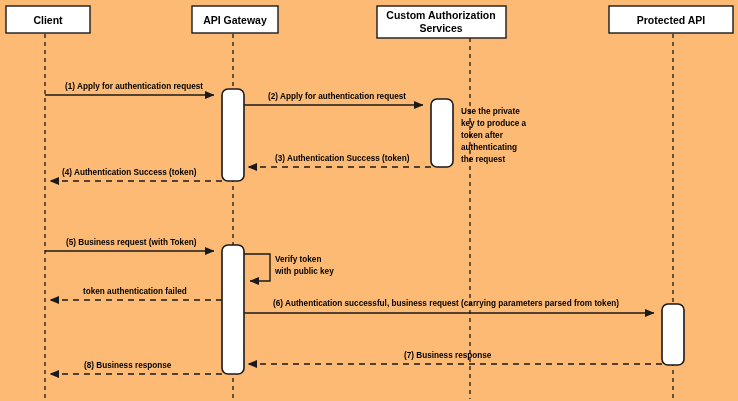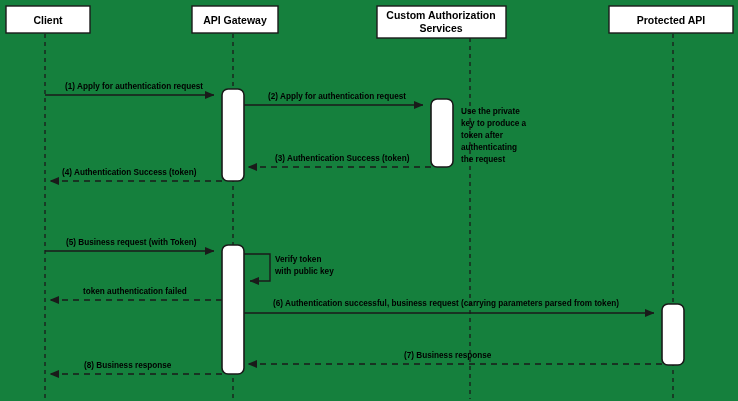--- a/index.html
+++ b/index.html
@@ -4,21 +4,21 @@
 <style>
   html, body {
     margin: 0;
     padding: 0;
     background: #ffffff;
   }
   #canvas {
     position: relative;
     width: 738px;
     height: 401px;
-    background: #15803d;
+    background: #fdba74;
     font-family: "Liberation Sans", sans-serif;
     overflow: hidden;
   }
   #canvas svg {
     position: absolute;
     left: 0;
     top: 0;
   }
   .lbl {
     font-family: "Liberation Sans", sans-serif;

